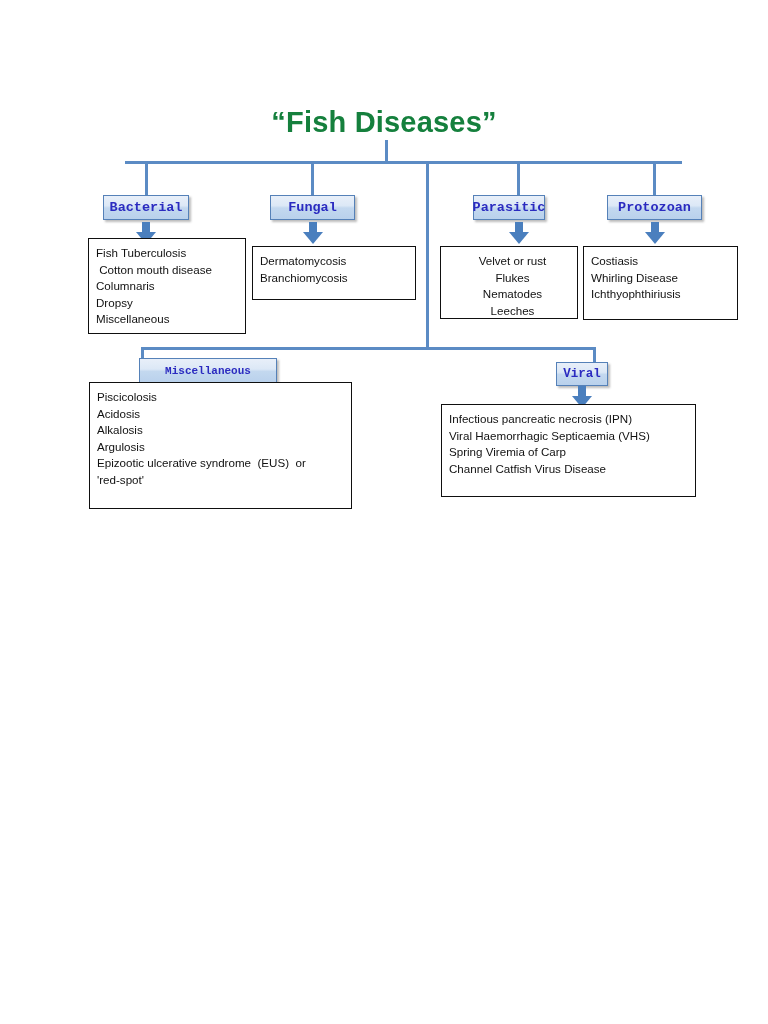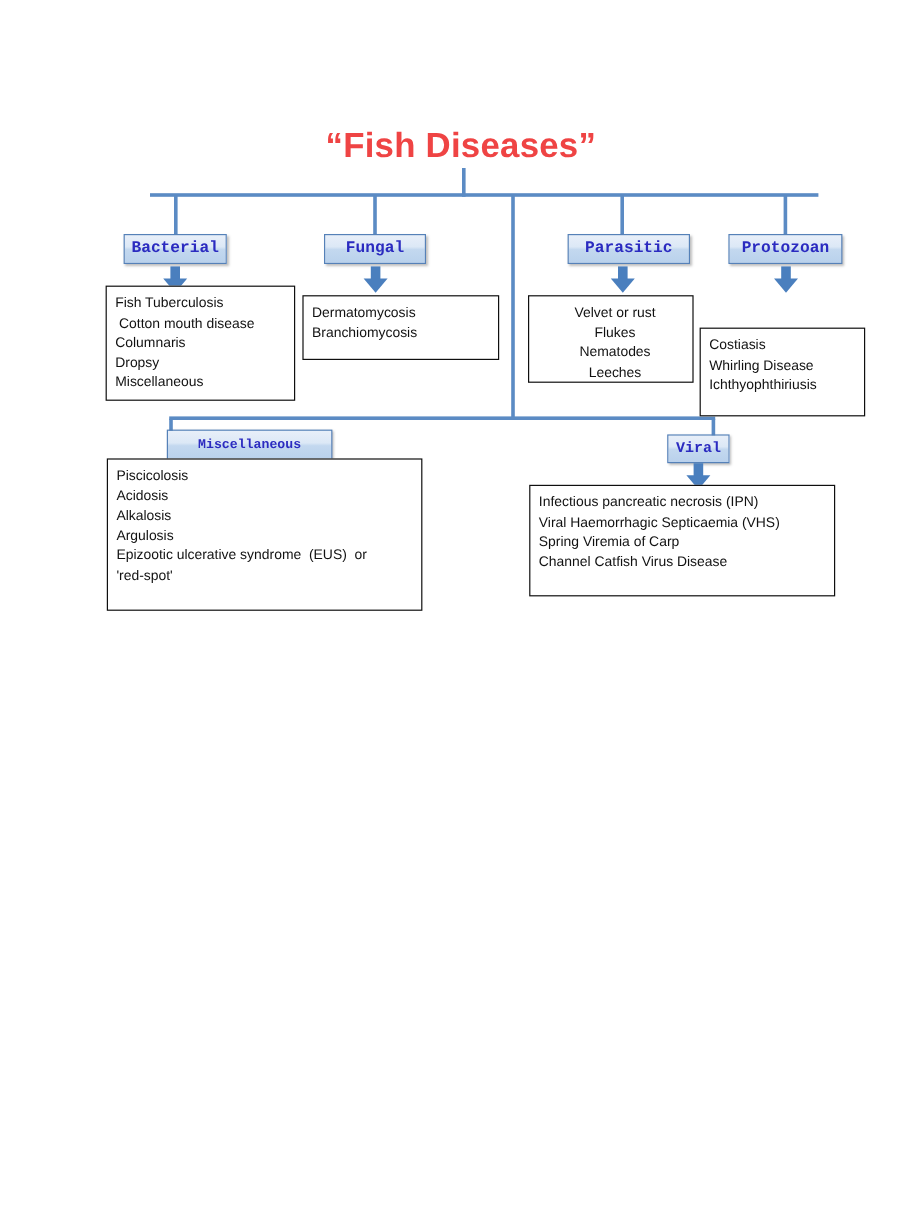--- a/index.html
+++ b/index.html
@@ -20,21 +20,21 @@
     overflow: hidden;
   }
 
   
   .title {
     position: absolute;
     left: 0;
     top: 106px;
     width: 768px;
     text-align: center;
-    color: #ef4444;
+    color: #15803d;
     font-size: 29px;
     font-weight: bold;
     letter-spacing: 0.2px;
     font-family: "Liberation Sans", sans-serif;
   }
 
   
   .conn {
     position: absolute;
     background: #5b8bc4;
@@ -97,27 +97,27 @@
     font-family: "Liberation Sans", sans-serif;
   }
   .box .line {
     white-space: pre;
   }
 
   
   #box-bacterial   { left: 88px;  top: 238px; width: 158px; height: 96px; }
   #box-fungal      { left: 252px; top: 246px; width: 164px; height: 54px; }
   #box-parasitic   { left: 440px; top: 246px; width: 138px; height: 73px; text-align: center; }
-  #box-protozoan   { left: 583px; top: 246px; width: 138px; height: 74px; margin-top: 27px; }
+  #box-protozoan   { left: 583px; top: 246px; width: 155px; height: 74px; }
   #box-misc        { left: 89px;  top: 382px; width: 263px; height: 127px; }
   #box-viral       { left: 441px; top: 404px; width: 255px; height: 93px; }
 
   #lbl-bacterial { left: 103px; top: 195px; width: 86px;  height: 25px; }
   #lbl-fungal    { left: 270px; top: 195px; width: 85px;  height: 25px; align-items: center; }
-  #lbl-parasitic { left: 473px; top: 195px; width: 102px;  height: 25px; }
+  #lbl-parasitic { left: 473px; top: 195px; width: 72px;  height: 25px; }
   #lbl-protozoan { left: 607px; top: 195px; width: 95px;  height: 25px; }
   #lbl-misc      { left: 139px; top: 358px; width: 138px; height: 26px; font-size: 11px; }
   #lbl-viral     { left: 556px; top: 362px; width: 52px;  height: 24px; font-size: 12.5px; }
 
   #arr-bacterial { left: 136px; top: 222px; }
   #arr-fungal    { left: 303px; top: 222px; }
   #arr-parasitic { left: 509px; top: 222px; }
   #arr-protozoan { left: 645px; top: 222px; }
   #arr-misc      { left: 196px; top: 388px; }
   #arr-viral     { left: 572px; top: 386px; }

